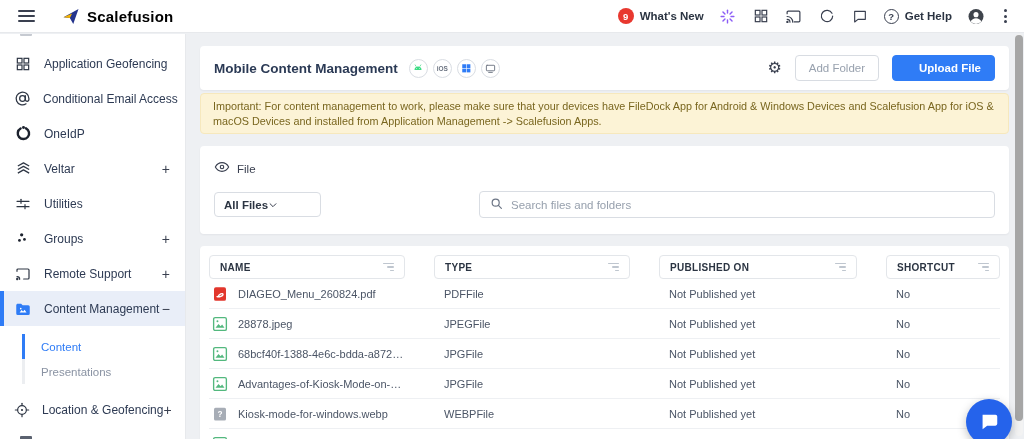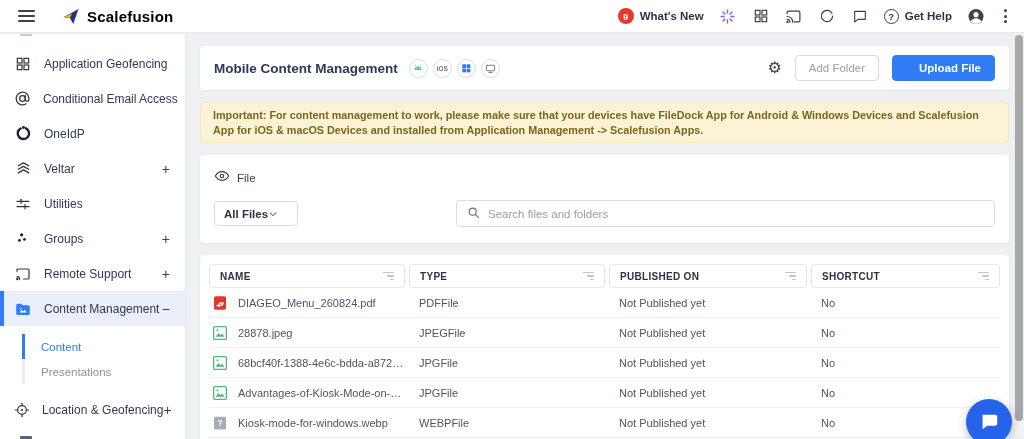--- a/index.html
+++ b/index.html
@@ -49,38 +49,38 @@
   .platforms { display:flex; gap:5px; margin-left:11px; }
   .pbadge { width:19px; height:19px; border-radius:50%; border:1px solid #d9dde3; background:#fff;
             display:flex; align-items:center; justify-content:center; font-size:6.5px; color:#6a7280; font-weight:600; }
   .hdr-right { margin-left:auto; display:flex; align-items:center; gap:13px; }
   .gear { font-size:16px; color:#3a4050; cursor:pointer; line-height:1; }
   .btn { height:26px; border-radius:4px; font-size:11.5px; display:flex; align-items:center;
          padding:0 13px; cursor:pointer; font-family:"Liberation Sans", sans-serif; }
   .btn-ghost { background:#fff; border:1px solid #d8dce2; color:#98a1ae; }
   .btn-primary { background:#2f7cf6; border:1px solid #2f7cf6; color:#fff; font-weight:600;padding-left:26px; }
 
-  .banner { margin-top:12px; background:#fcf3d6; border:1px solid #f6e8bd; border-radius:4px;
-            padding:5px 12px; font-size:10.8px; line-height:14.5px; color:#79661f;font-weight:bold; }
+  .banner { margin-top:3px; background:#fcf3d6; border:1px solid #f6e8bd; border-radius:4px;
+            padding:5px 12px; font-size:10.8px; line-height:14.5px; color:#79661f; }
 
   .view-card { margin-top:12px; padding:13px 14px 16px; }
   .view-row { display:flex; align-items:center; gap:7px; cursor:pointer; }
   .view-label { font-size:11.5px; color:#3a4050; }
   .filter-row { margin-top:12px; display:flex; align-items:center; }
-  .select { width:84px; height:25px; border:1px solid #d9dde3; border-radius:4px; display:flex;
+  .select { width:107px; height:25px; border:1px solid #d9dde3; border-radius:4px; display:flex;
             align-items:center; justify-content:flex-start; padding:0 9px; cursor:pointer; }
   .select-value { font-size:11.5px; font-weight:600; color:#2b3442; }
   .searchbox { margin-left:158px; flex:1; height:27px; border:1px solid #d9dde3; border-radius:4px;
                display:flex; align-items:center; padding:0 10px; gap:8px; background:#fff; }
   .searchbox input { border:none; outline:none; flex:1; font-size:11.5px; color:#2b3442;
                      font-family:"Liberation Sans", sans-serif; background:transparent; }
   .searchbox input::placeholder { color:#97a0ad; }
 
   .table-card { margin-top:12px; padding:9px 9px 2px; }
-  .tgrid { display:grid; grid-template-columns:196px 196px 198px 1fr; column-gap:4px; align-items:center; }
+  .tgrid { display:grid; grid-template-columns:196px 196px 198px 1fr; column-gap:29px; align-items:center; }
   .hcell { border:1px solid #e3e6ea; border-radius:4px; height:24px; display:flex; align-items:center;
            justify-content:space-between; padding:0 10px; cursor:pointer; }
   .hcell span { font-size:10px; font-weight:700; color:#2b3442; letter-spacing:.3px; }
   .sort { display:flex; flex-direction:column; gap:2px; align-items:flex-end; }
   .sort div { height:1.5px; background:#bfc6cf; border-radius:1px; }
   .sort .s1{width:11px} .sort .s2{width:7px} .sort .s3{width:4px}
   .trow { height:30px; border-bottom:1px solid #eef0f3; font-size:11px; color:#4b5566; cursor:pointer; }
   .trow:last-child { border-bottom:none; }
   .ncell { display:flex; align-items:center; gap:9px; padding-left:2px; overflow:hidden; }
   .ncell span { white-space:nowrap; overflow:hidden; text-overflow:ellipsis; }

